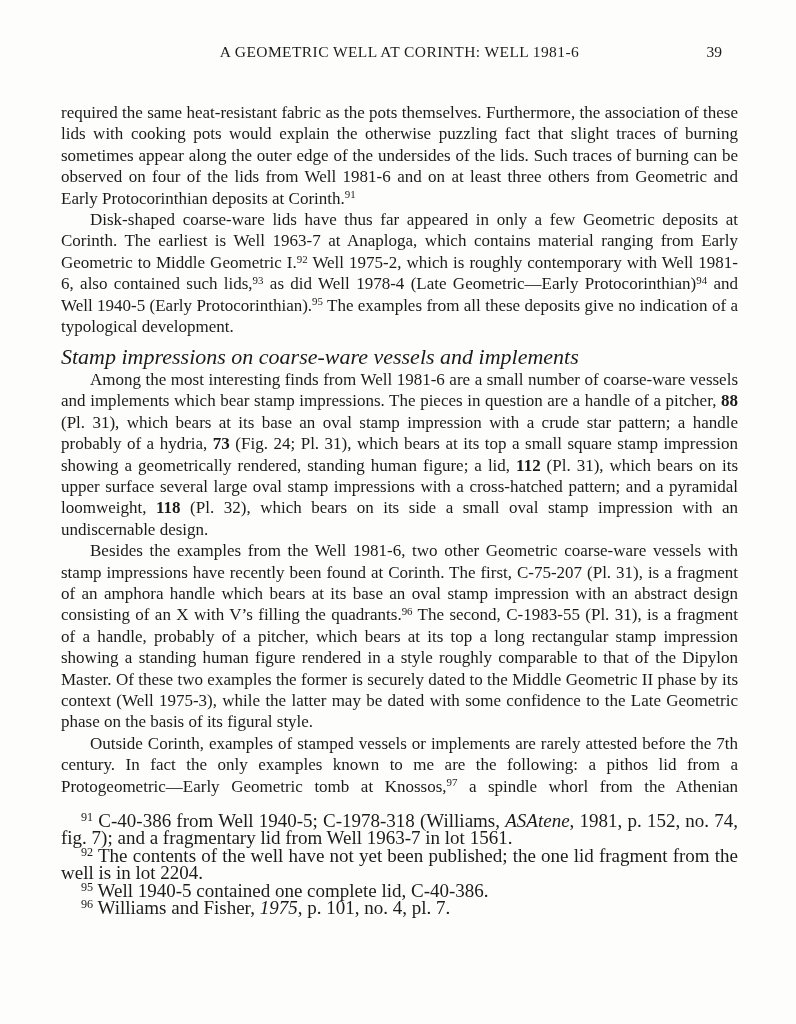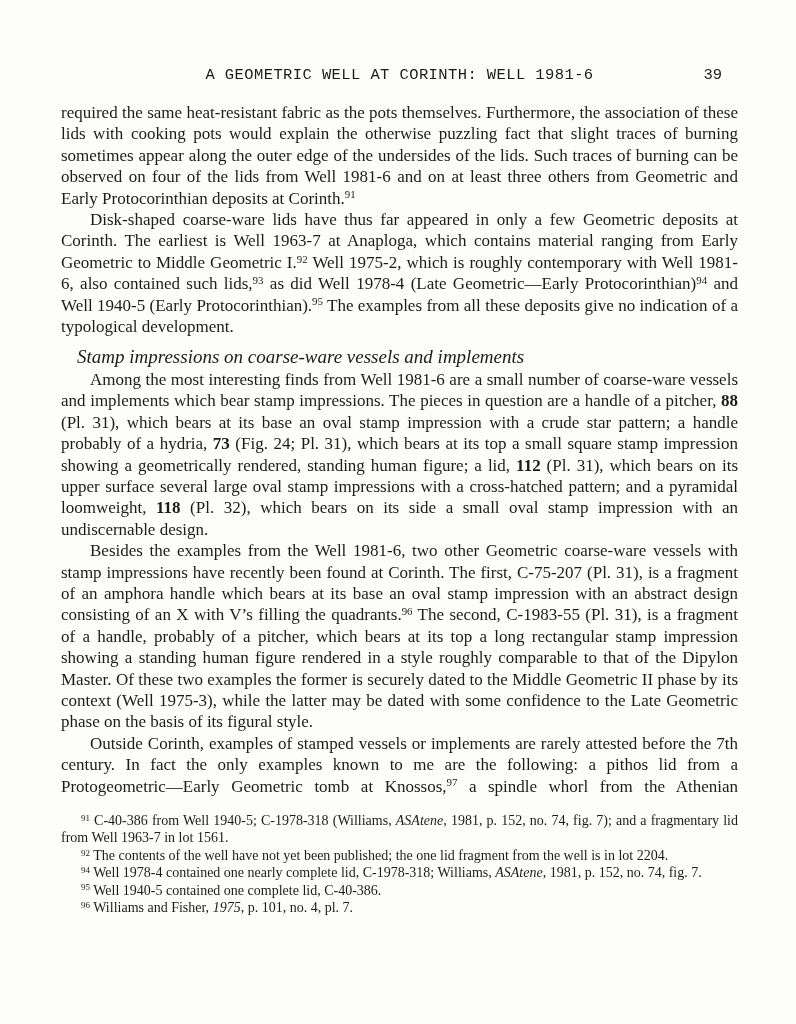--- a/index.html
+++ b/index.html
@@ -9,25 +9,24 @@
     width: 796px;
     height: 1024px;
     margin: 0 auto;
     background: #fdfdfb;
     color: #1b1b1b;
     font-family: "Liberation Serif", serif;
     overflow: hidden;
   }
   .running-head {
     position: absolute;
-    top: 66px;
+    top: 43px;
     left: 61px;
     width: 677px;
     height: 20px;
-    font-family: Liberation Mono, monospace;
   }
   .running-head .title {
     display: block;
     text-align: center;
     font-size: 15.5px;
     letter-spacing: 0.4px;
     white-space: nowrap;
   }
   .running-head .pageno {
     position: absolute;
@@ -45,35 +44,35 @@
   .text-column p.bodyp {
     margin: 0;
     font-size: 17px;
     line-height: 21.4px;
     text-align: justify;
     text-justify: inter-word;
   }
   .text-column p.bodyp.ind { text-indent: 29px; }
   .text-column p.bodyp.fill { text-align-last: justify; }
   .text-column p.section-heading {
-    margin: 9px 0 1px 16px;
+    margin: 9px 0 1px 0;
     font-style: italic;
-    font-size: 19px;
+    font-size: 22px;
     line-height: 21.4px;
     text-align: left;
   }
   .footnotes {
     position: absolute;
     top: 812px;
     left: 61px;
     width: 677px;
   }
   .footnotes p.fn {
     margin: 0;
-    font-size: 14px;
+    font-size: 19px;
     line-height: 17.4px;
     text-align: justify;
     text-indent: 20px;
   }
   sup {
     font-size: 64%;
     line-height: 0;
     vertical-align: baseline;
     position: relative;
     top: -0.48em;
@@ -93,17 +92,16 @@
       <p class="bodyp"><span>required the same heat-resistant fabric as the pots themselves. Furthermore, the association of these lids with cooking pots would explain the otherwise puzzling fact that slight traces of burning sometimes appear along the outer edge of the undersides of the lids. Such traces of burning can be observed on four of the lids from Well 1981-6 and on at least three others from Geometric and Early Protocorinthian deposits at Corinth.</span><sup>91</sup></p>
       <p class="bodyp ind"><span>Disk-shaped coarse-ware lids have thus far appeared in only a few Geometric deposits at Corinth. The earliest is Well 1963-7 at Anaploga, which contains material ranging from Early Geometric to Middle Geometric I.</span><sup>92</sup><span> Well 1975-2, which is roughly contemporary with Well 1981-6, also contained such lids,</span><sup>93</sup><span> as did Well 1978-4 (Late Geometric—Early Protocorinthian)</span><sup>94</sup><span> and Well 1940-5 (Early Protocorinthian).</span><sup>95</sup><span> The examples from all these deposits give no indication of a typological development.</span></p>
       <p class="section-heading">Stamp impressions on coarse-ware vessels and implements</p>
       <p class="bodyp ind"><span>Among the most interesting finds from Well 1981-6 are a small number of coarse-ware vessels and implements which bear stamp impressions. The pieces in question are a handle of a pitcher, </span><span class="b">88</span><span> (Pl. 31), which bears at its base an oval stamp impression with a crude star pattern; a handle probably of a hydria, </span><span class="b">73</span><span> (Fig. 24; Pl. 31), which bears at its top a small square stamp impression showing a geometrically rendered, standing human figure; a lid, </span><span class="b">112</span><span> (Pl. 31), which bears on its upper surface several large oval stamp impressions with a cross-hatched pattern; and a pyramidal loomweight, </span><span class="b">118</span><span> (Pl. 32), which bears on its side a small oval stamp impression with an undiscernable design.</span></p>
       <p class="bodyp ind"><span>Besides the examples from the Well 1981-6, two other Geometric coarse-ware vessels with stamp impressions have recently been found at Corinth. The first, C-75-207 (Pl. 31), is a fragment of an amphora handle which bears at its base an oval stamp impression with an abstract design consisting of an X with V’s filling the quadrants.</span><sup>96</sup><span> The second, C-1983-55 (Pl. 31), is a fragment of a handle, probably of a pitcher, which bears at its top a long rectangular stamp impression showing a standing human figure rendered in a style roughly comparable to that of the Dipylon Master. Of these two examples the former is securely dated to the Middle Geometric II phase by its context (Well 1975-3), while the latter may be dated with some confidence to the Late Geometric phase on the basis of its figural style.</span></p>
       <p class="bodyp ind fill"><span>Outside Corinth, examples of stamped vessels or implements are rarely attested before the 7th century. In fact the only examples known to me are the following: a pithos lid from a Protogeometric—Early Geometric tomb at Knossos,</span><sup>97</sup><span> a spindle whorl from the Athenian</span></p>
     </div>
   <div class="footnotes">
       <p class="fn"><sup>91</sup> <span>C-40-386 from Well 1940-5; C-1978-318 (Williams, </span><span class="i">ASAtene</span><span>, 1981, p. 152, no. 74, fig. 7); and a fragmentary lid from Well 1963-7 in lot 1561.</span></p>
       <p class="fn"><sup>92</sup> <span>The contents of the well have not yet been published; the one lid fragment from the well is in lot 2204.</span></p>
-      <p class="fn"><sup>94</sup> <span>Well 1978-4 contained one nearly complete lid, C-1978-318; Williams, </span><span class="i">ASAtene</span><span>, 1981, p. 152, no. 74, fig. 7.</span></p>
       <p class="fn"><sup>95</sup> <span>Well 1940-5 contained one complete lid, C-40-386.</span></p>
       <p class="fn"><sup>96</sup> <span>Williams and Fisher, </span><span class="i">1975</span><span>, p. 101, no. 4, pl. 7.</span></p>
     </div>
 </div>
 
 </body></html>

